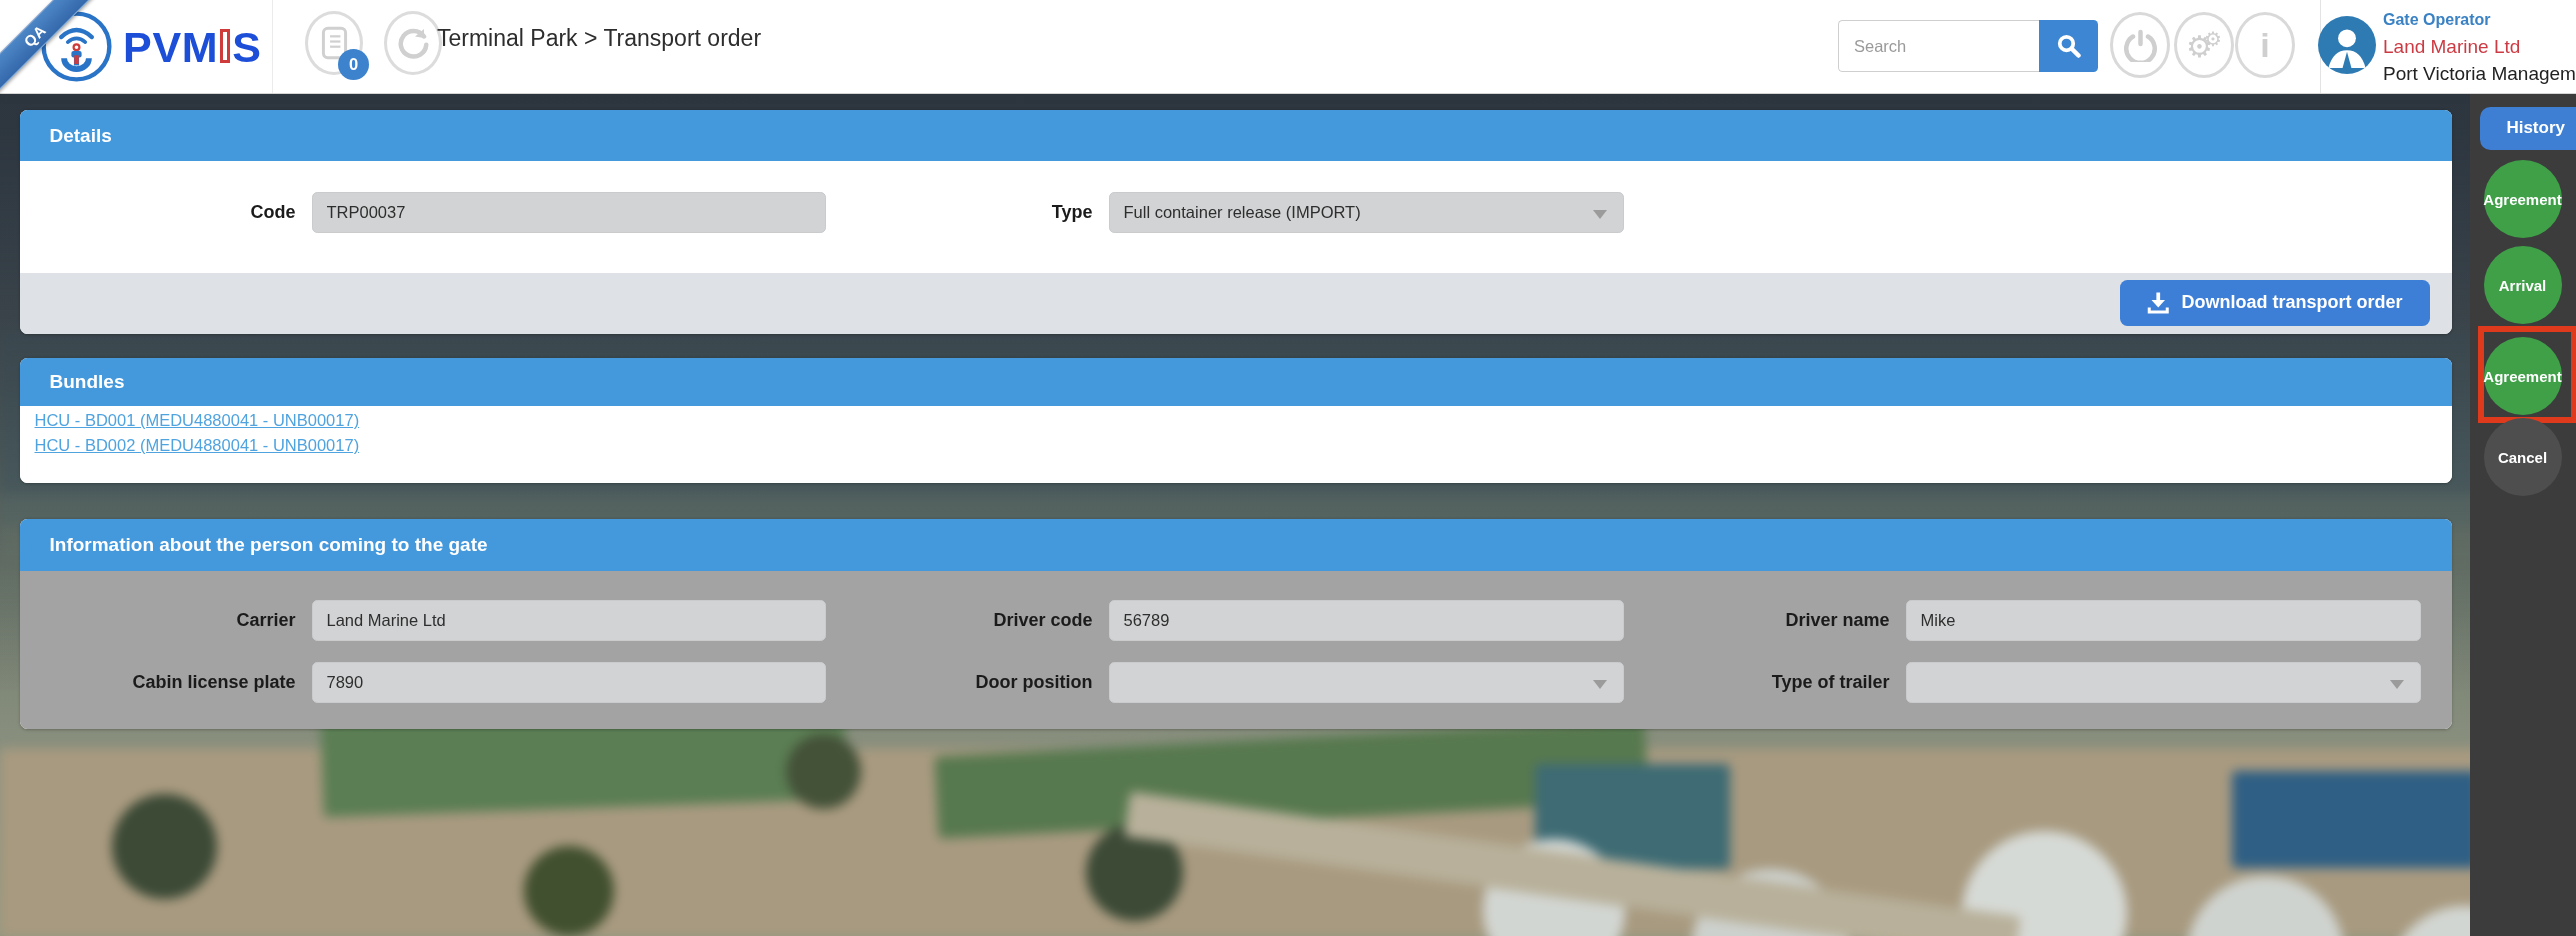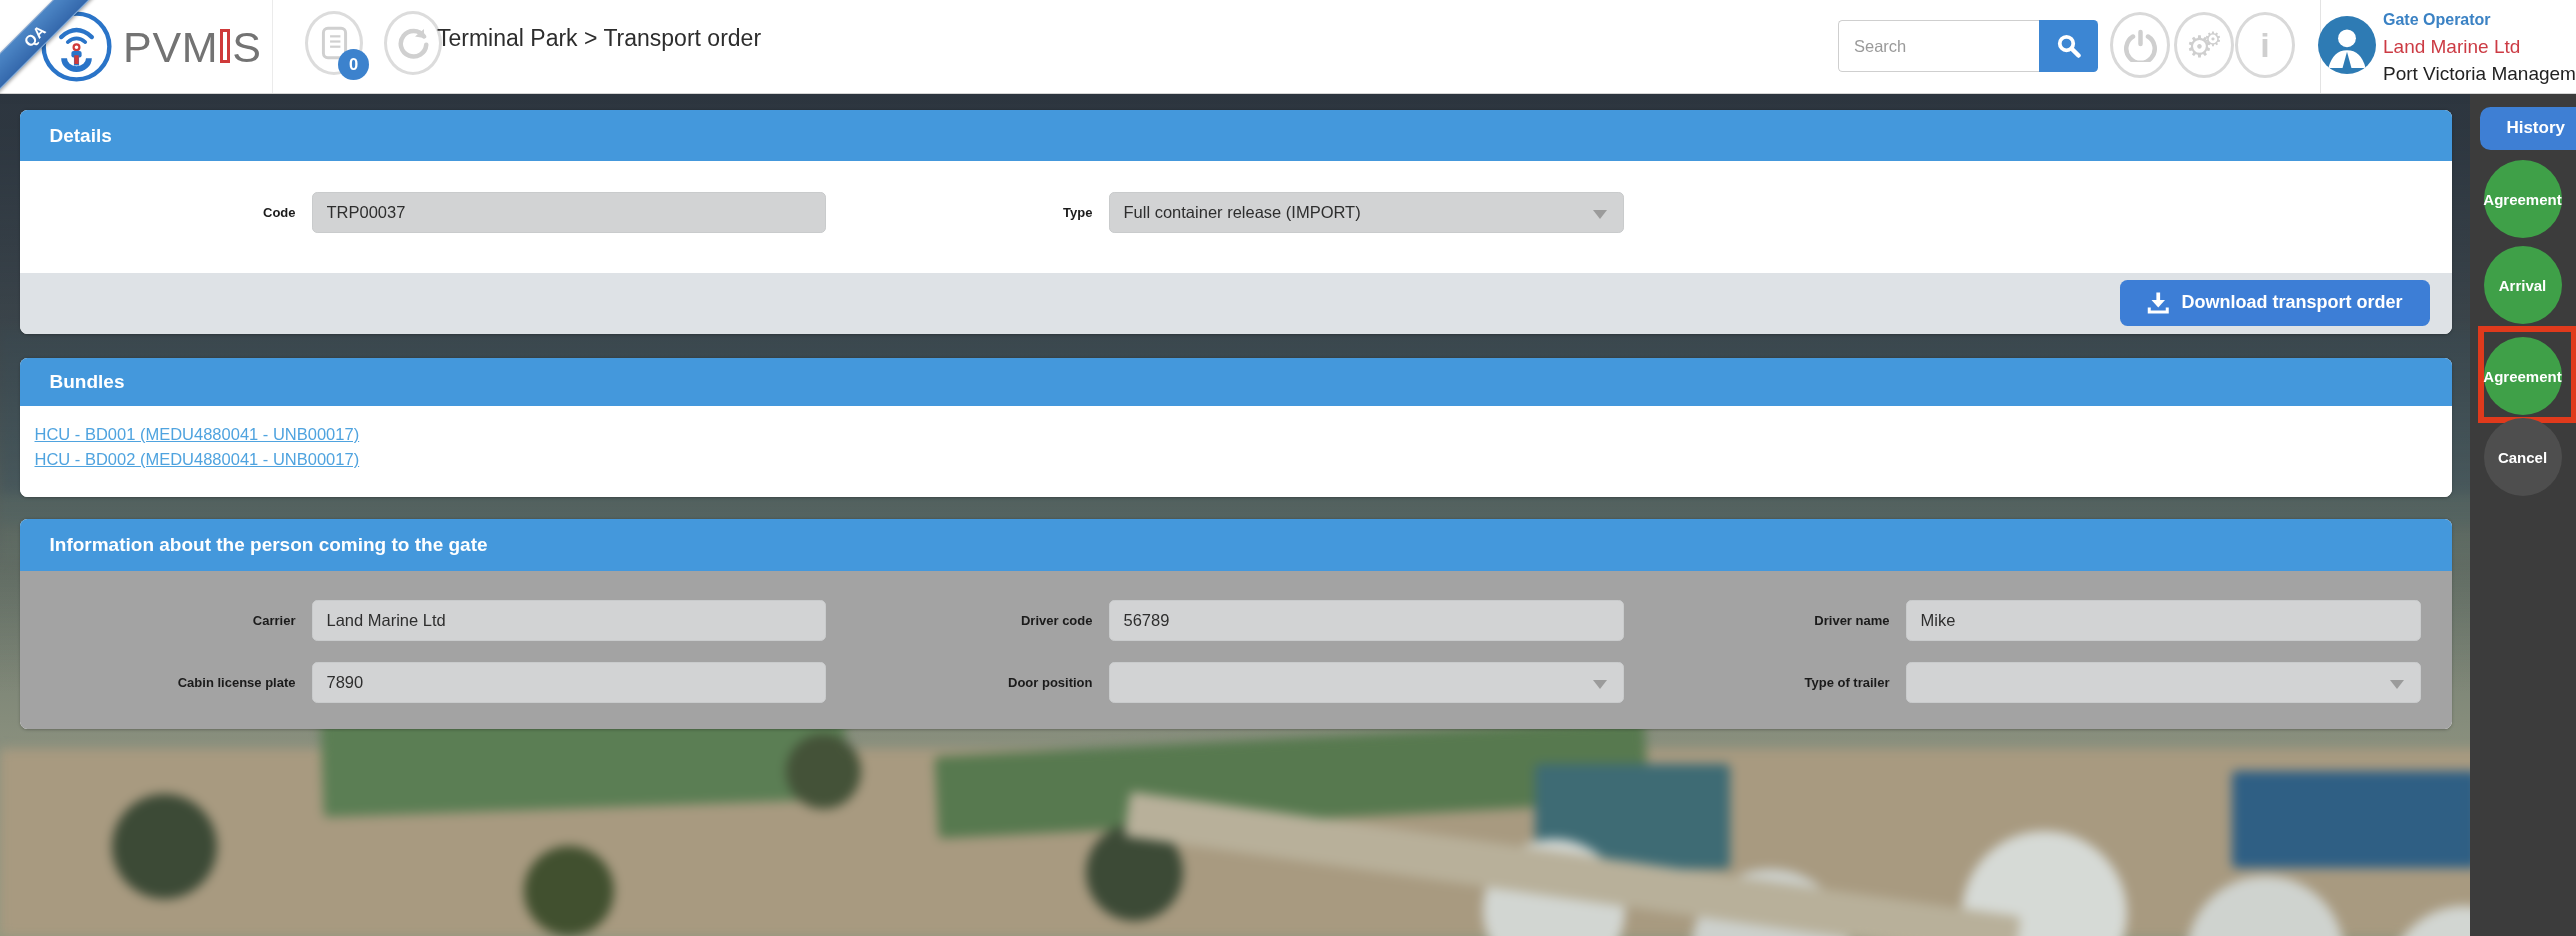--- a/index.html
+++ b/index.html
@@ -20,22 +20,22 @@
   
   .topbar { position:absolute; left:0; top:0; width:2576px; height:94px; background:#ffffff;
     border-bottom:0.7px solid #d5d5d5; z-index:10; }
   .ribbon { position:absolute; left:-34px; top:22.5px; width:138px; height:25.5px;
     background:linear-gradient(180deg,#4d87c6,#3468ac);
     border-top:1.5px solid rgba(255,255,255,.45); border-bottom:1.5px solid rgba(255,255,255,.3);
     transform:rotate(-45deg); z-index:30; display:flex; align-items:center; justify-content:center;
     color:#fff; font-weight:bold; font-size:15px; letter-spacing:0.7px;
     box-shadow:0 1.5px 3.7px rgba(0,0,0,.35); }
   .logo-circle { position:absolute; left:40px; top:9.7px; width:73px; height:73px; }
-  .brand-text { position:absolute; left:123px; top:22.5px; font-size:43px; font-weight:normal;
-    color:#737373; letter-spacing:0.7px; }
+  .brand-text { position:absolute; left:123px; top:22.5px; font-size:43px; font-weight:bold;
+    color:#1d4ed8; letter-spacing:0.7px; }
   .brand-i { display:inline-block; width:9.7px; height:34px; border:3.7px solid #cf3a3a;
     background:#fff; margin:0 2.2px; vertical-align:-1.5px; }
   .logo-divider { position:absolute; left:272px; top:0; height:93px; border-left:0.7px solid #ebebeb; }
 
   .icon-oval { position:absolute; width:58px; height:64px; border:3.7px solid #dcdcdc;
     border-radius:50%; background:#fff; display:flex; align-items:center; justify-content:center; }
   .badge { position:absolute; left:338px; top:49px; width:31px; height:31px; background:#3c82cd;
     border-radius:50%; color:#fff; font-size:16.5px; font-weight:bold; display:flex;
     align-items:center; justify-content:center; z-index:12; }
   .page-title { position:absolute; left:437px; top:25px; font-size:23px; color:#2d2d2d; }
@@ -67,37 +67,37 @@
   .panel { position:absolute; left:19.5px; width:2432px; border-radius:7.5px; background:#fff;
     box-shadow:0 0.7px 3px rgba(0,0,0,.25); }
   .panel-hd { height:51px; background:#4498dc; border-radius:7.5px 7.5px 0 0; display:flex;
     align-items:center; padding-left:30px; color:#fff; font-weight:bold; font-size:19px; }
   .panel-details { top:110px; }
   .panel-bundles { top:358px; }
   .panel-info { top:519px; }
 
   .form-grid { display:grid; grid-template-columns:276px 514px 250px 515px 249px 515px;
     column-gap:16.5px; row-gap:21px; align-items:center; }
-  .flabel { text-align:right; font-weight:bold; font-size:13px; color:#1b1b1b; }
+  .flabel { text-align:right; font-weight:bold; font-size:18px; color:#1b1b1b; }
   .finput { width:100%; height:41px; background:#d2d3d4; border:0.7px solid #c9cbcc; border-radius:5.2px;
     font-size:16.5px; color:#2e2e2e; padding:0 13.5px; font-family:Liberation Sans, sans-serif; }
   .fselect { width:100%; height:41px; background:#d2d3d4; border:0.7px solid #c9cbcc; border-radius:5.2px;
     font-size:16.5px; color:#2e2e2e; padding:0 13.5px; display:flex; align-items:center;
     position:relative; cursor:pointer; }
   .caret { position:absolute; right:16.5px; top:16.5px; width:0; height:0;
     border-left:7.5px solid transparent; border-right:7.5px solid transparent;
     border-top:9px solid #9b9b9b; }
 
   .details-body { padding:31px 0 40px 0; }
   .details-bar { height:61px; background:#dee2e6; border-radius:0 0 7.5px 7.5px; position:relative; }
   .dl-btn { position:absolute; right:22px; top:6.7px; height:46px; padding:0 27px; background:#3d7ed6;
     border:none; border-radius:7.5px; color:#fff; font-weight:bold; font-size:18px; display:flex;
     align-items:center; gap:12px; cursor:pointer; font-family:"Liberation Sans",sans-serif; }
 
-  .bundles-body { padding:16px 15px 25px 15px; }
+  .bundles-body { padding:2px 15px 25px 15px; }
   .blink { display:block; color:#4fa3df; text-decoration:underline; font-size:16.5px; line-height:25px;
     cursor:pointer; }
 
   .info-body { padding:29px 0 26px 0; }
 
   
   .sidebar { position:absolute; left:2470px; top:94px; width:106px; height:842px; background:#3c3c3c; }
   .history-btn { position:absolute; left:9.7px; top:12.7px; width:112px; height:43px; background:#3e7fd4;
     border:none; border-radius:10.5px; color:#fff; font-weight:bold; font-size:17px; cursor:pointer;
     text-align:center; font-family:"Liberation Sans",sans-serif; }

